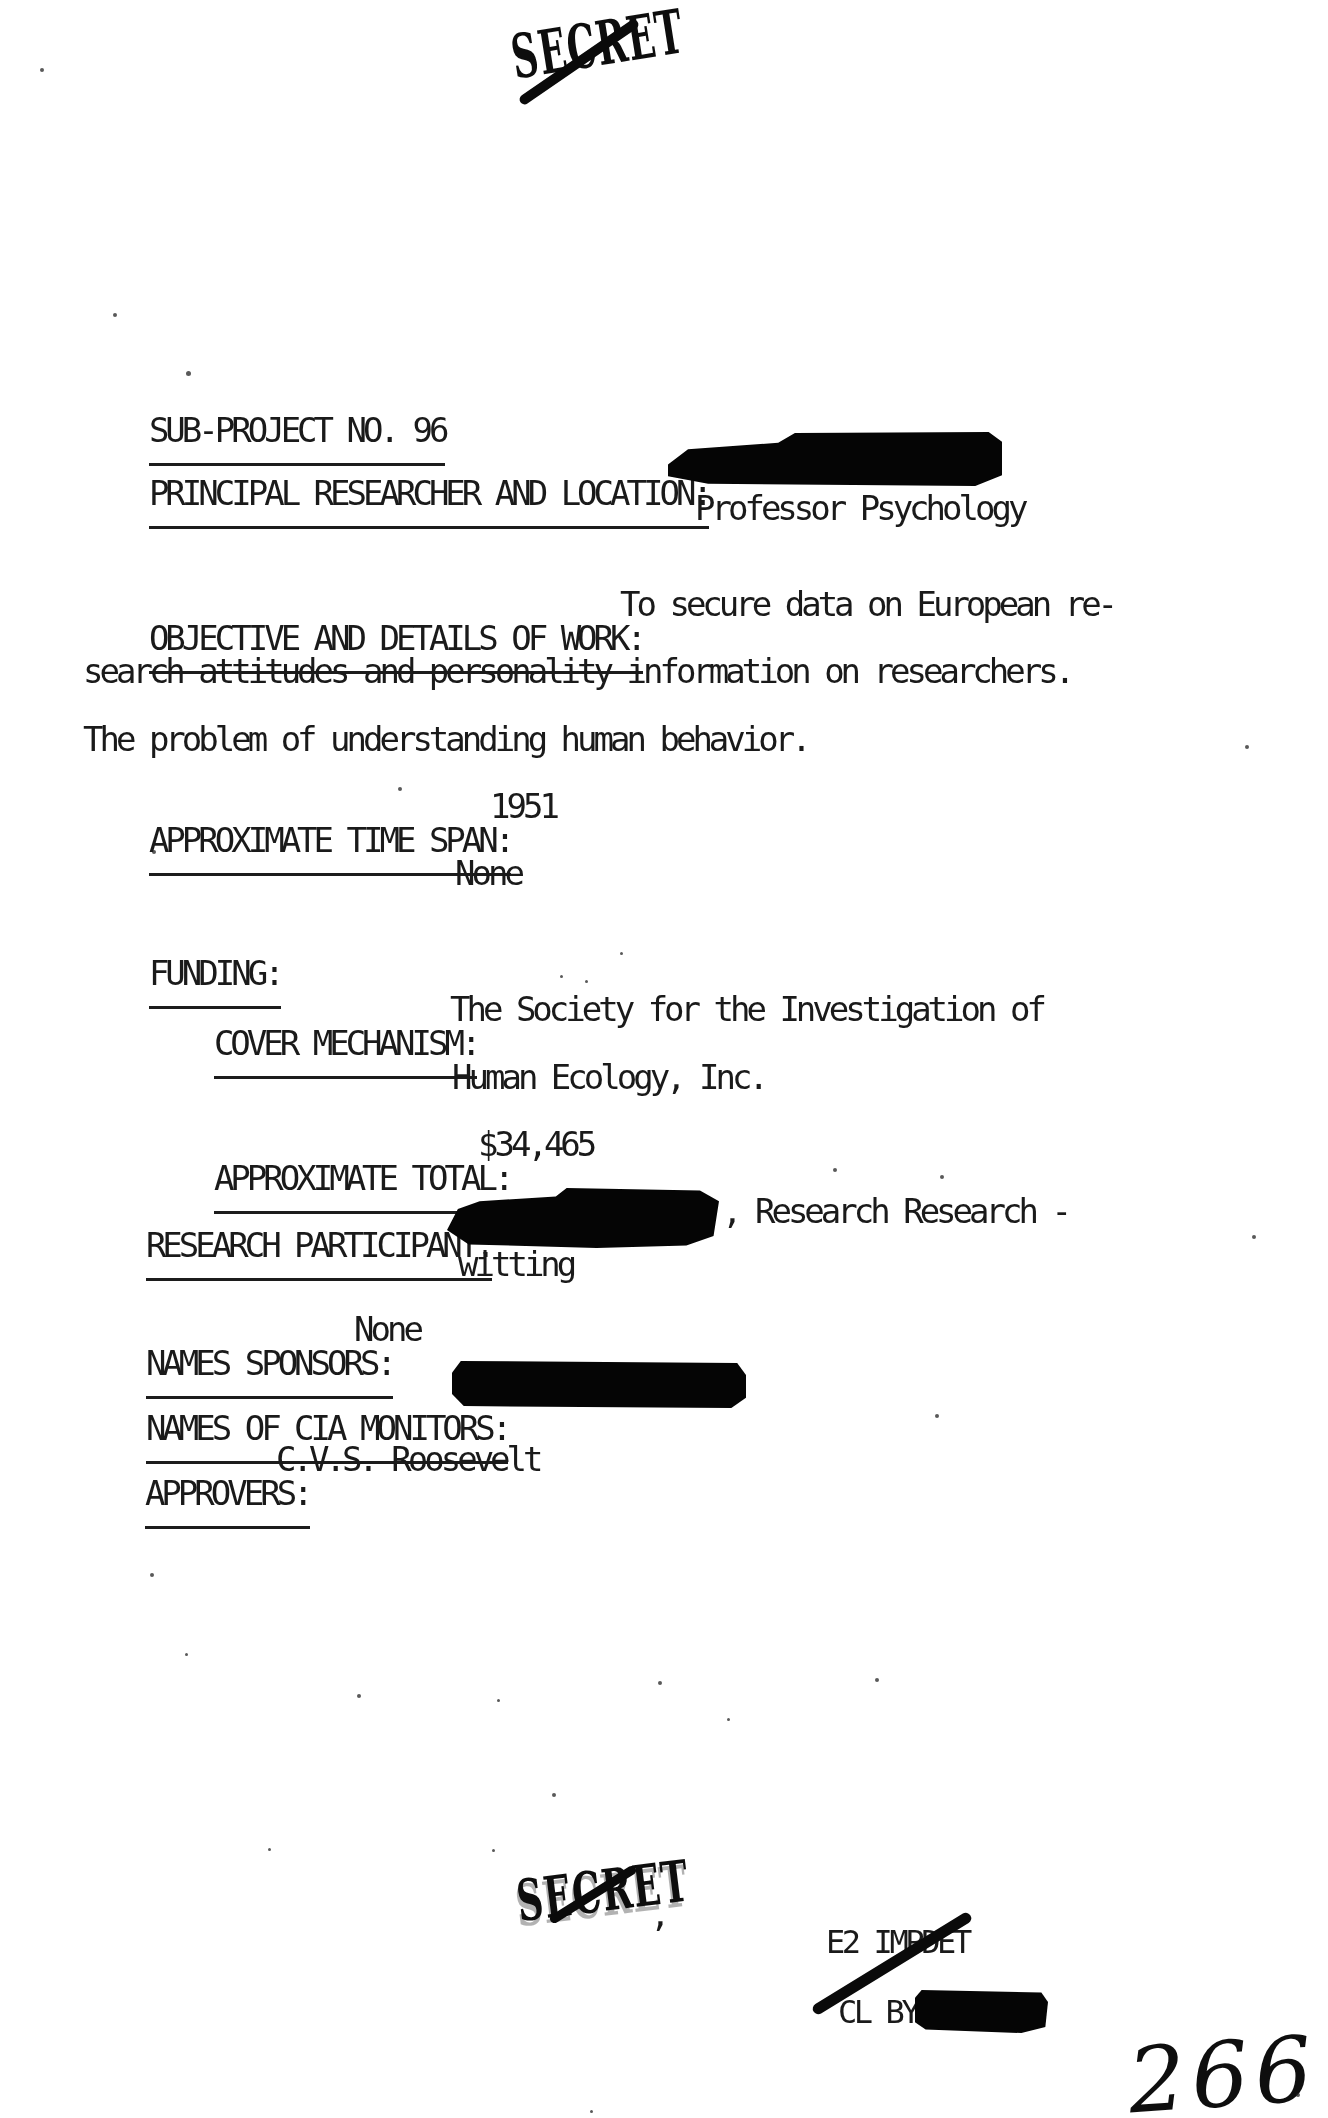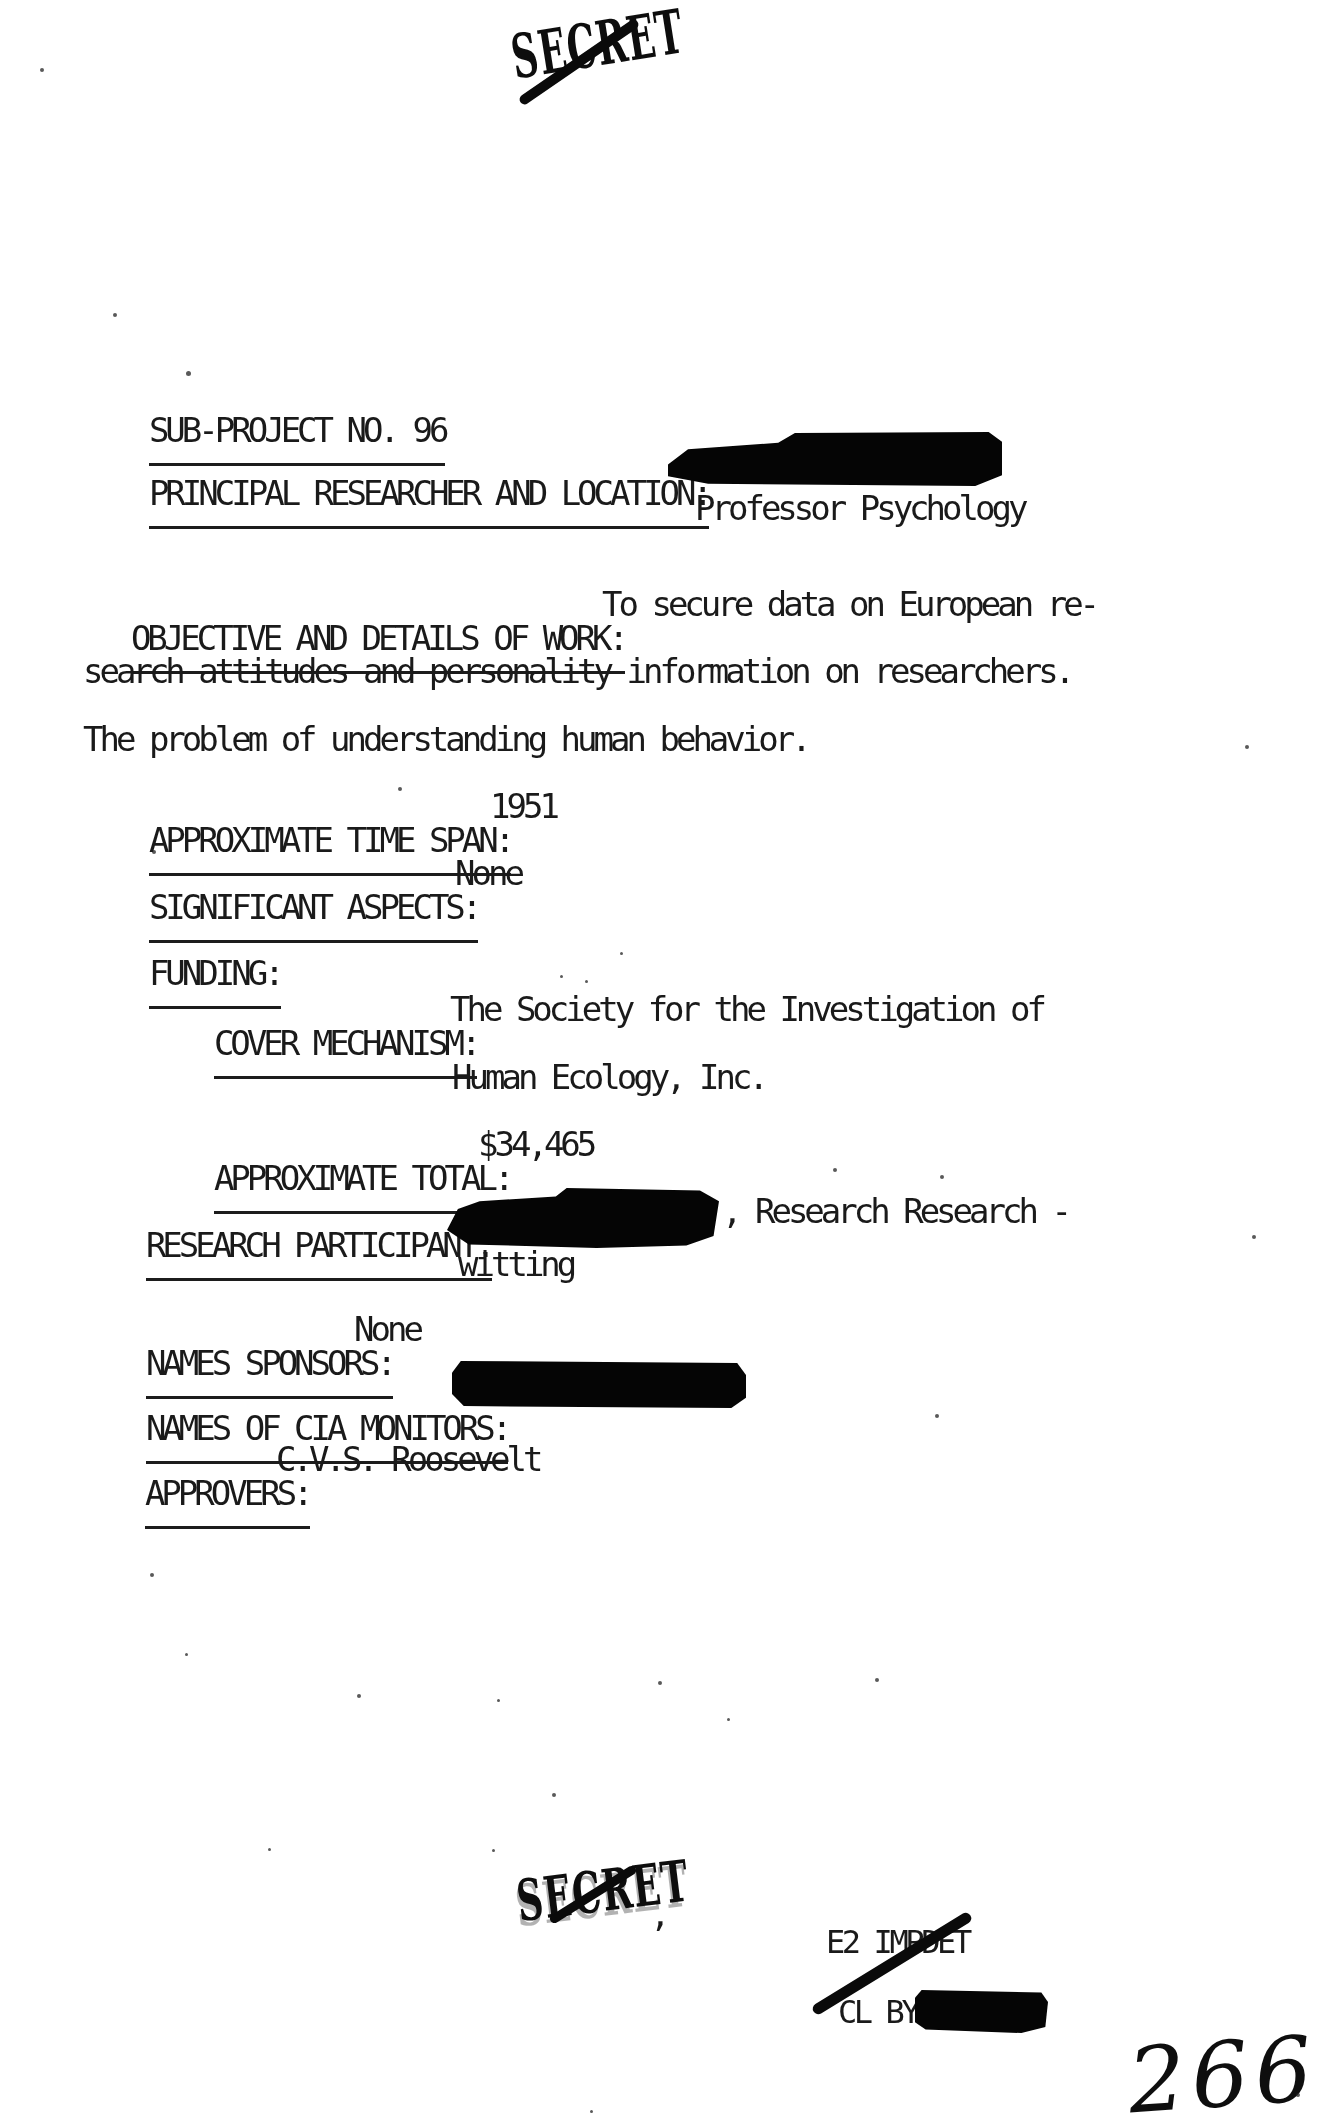--- a/index.html
+++ b/index.html
@@ -10,21 +10,21 @@
   }
   
   .line{position:absolute;font-size:34px;line-height:1;letter-spacing:-4px;white-space:pre;}
   .line .u{display:inline-block;border-bottom:3px solid #1c1c1c;padding-bottom:16px;}
   .line .val{position:absolute;top:0;white-space:pre;}
 
   .l-subproject{left:83px;top:379px;}
   .l-principal{left:83px;top:442px;}
   .t-professor{left:695px;top:491px;}
   .t-ohio{left:695px;top:524px;}
-  .l-objective{left:65px;top:587px;} .l-objective .val{left:537px;}
+  .l-objective{left:83px;top:587px;} .l-objective .val{left:537px;}
   .t-obj2{left:83px;top:654px;}
   .t-obj3{left:83px;top:722px;}
   .l-timespan{left:83px;top:789px;text-align:center;} .l-timespan .val{left:407px;}
   .l-aspects{left:83px;top:856px;} .l-aspects .val{left:372px;}
   .l-funding{left:83px;top:922px;}
   .l-cover{left:148px;top:992px;} .l-cover .val{left:302px;}
   .t-cover2{left:452px;top:1060px;}
   .l-total{left:148px;top:1127px;} .l-total .val{left:330px;}
   .l-participant{left:80px;top:1194px;text-align:right;} .l-participant .val{left:642px;}
   .t-witting{left:458px;top:1247px;}
@@ -94,21 +94,20 @@
   </div>
   <div class="line t-obj2">search attitudes and personality information on researchers.</div>
   <div class="line t-obj3">The problem of understanding human behavior.</div>
 
   <div class="line l-timespan">
     <span class="u">APPROXIMATE TIME SPAN:</span>
     <span class="val">1951</span>
   </div>
 
   <div class="line l-aspects">
-    <span class="u">SIGNIFICANT ASPECTS:</span>
     <span class="val">None</span>
   </div>
 
   <div class="line l-funding">
     <span class="u">FUNDING:</span>
   </div>
 
   <div class="line l-cover">
     <span class="u">COVER MECHANISM:</span>
     <span class="val">The Society for the Investigation of</span>

